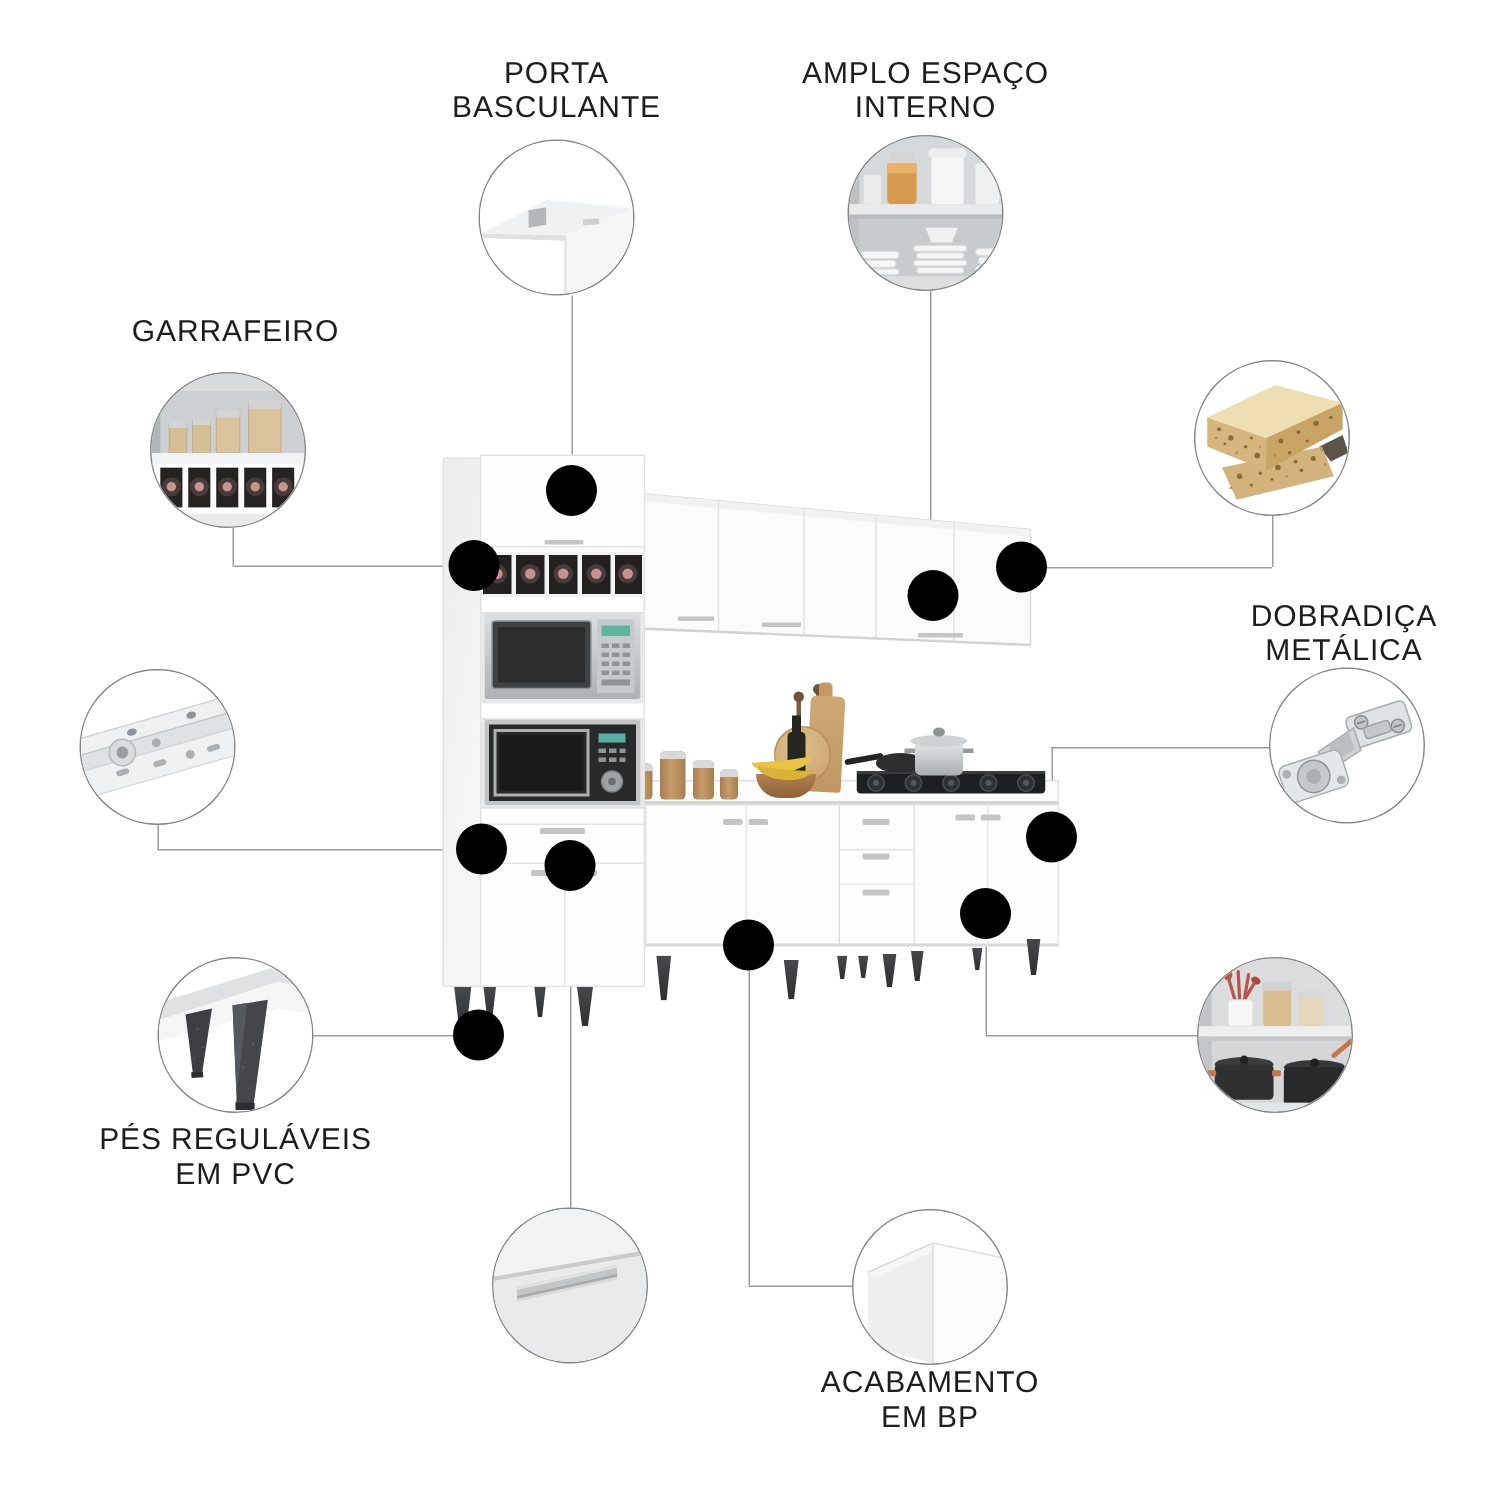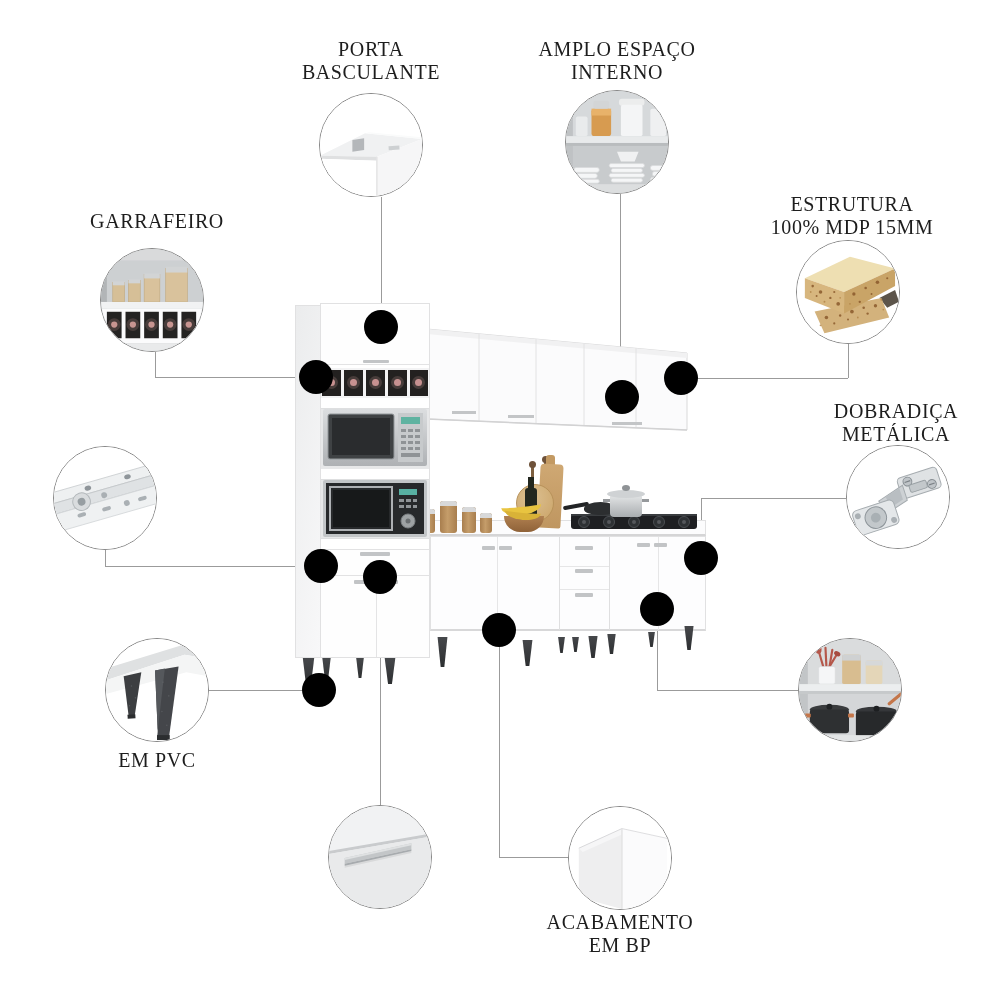--- a/index.html
+++ b/index.html
@@ -1,17 +1,17 @@
 <!DOCTYPE html>
 <html><head>
 <meta charset="utf-8">
 <style>
   html,body{margin:0;padding:0;background:#fff;}
   #stage{position:relative;width:1000px;height:1000px;background:#ffffff;overflow:hidden;
-         font-family:Liberation Serif, serif;}
+         font-family:Liberation Sans, sans-serif;}
   .label{position:absolute;transform:translateX(-50%);text-align:center;color:#1d1d1d;
          font-size:20px;line-height:23px;letter-spacing:.6px;white-space:nowrap;z-index:7;}
   .label span{display:block;}
   .circle{position:absolute;width:104px;height:104px;border-radius:50%;
           border:1px solid #868686;background:#fff;overflow:hidden;box-sizing:border-box;z-index:6;}
   .circle svg{display:block;}
   .dot{position:absolute;width:34px;height:34px;border-radius:50%;background:#000;z-index:8;}
   .vline{position:absolute;width:1px;background:#9b9b9b;z-index:1;}
   .hline{position:absolute;height:1px;background:#9b9b9b;z-index:1;}
   .panel{position:absolute;background:#fff;border:1px solid #e1e1e2;box-sizing:border-box;}
@@ -35,29 +35,26 @@
     <span>PORTA</span>
     <span>BASCULANTE</span>
   </div>
   <div class="label" style="left:617px;top:38px;">
     <span>AMPLO ESPAÇO</span>
     <span>INTERNO</span>
   </div>
   <div class="label" style="left:157px;top:210px;">
     <span>GARRAFEIRO</span>
   </div>
-  <div class="label" style="left:852px;top:193px;">
-    <span>ESTRUTURA</span>
-    <span>100% MDP 15MM</span>
-  </div>
   <div class="label" style="left:896px;top:400px;">
     <span>DOBRADIÇA</span>
     <span>METÁLICA</span>
   </div>
   <div class="label" style="left:157px;top:749px;">
+    <span>PÉS REGULÁVEIS</span>
     <span>EM PVC</span>
   </div>
   <div class="label" style="left:620px;top:911px;">
     <span>ACABAMENTO</span>
     <span>EM BP</span>
   </div>
 
   <div class="vline" style="left:381px;top:197px;height:130px;"></div>
   <div class="vline" style="left:620px;top:194px;height:203px;"></div>
   <div class="vline" style="left:155px;top:352px;height:25px;"></div>

